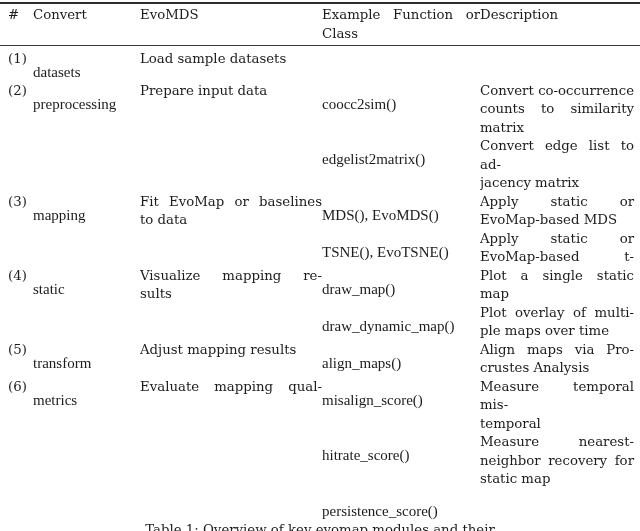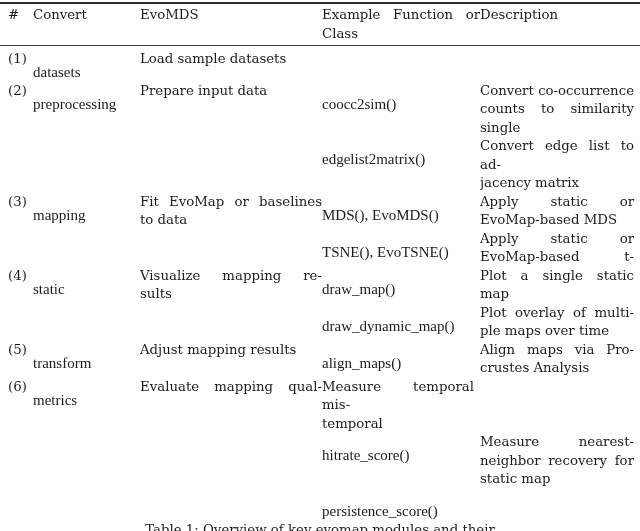--- a/index.html
+++ b/index.html
@@ -72,21 +72,21 @@
           <div class="cell mono">preprocessing</div>
           <div class="cell serif">
             <div>Prepare input data</div>
           </div>
           <div class="entries">
             <div class="entry">
               <div class="cell mono">coocc2sim()</div>
               <div class="cell serif desc">
                 <div class="jl">Convert co-occurrence</div>
                 <div class="jl">counts to similarity</div>
-                <div>single</div>
+                <div>matrix</div>
               </div>
             </div>
             <div class="entry">
               <div class="cell mono">edgelist2matrix()</div>
               <div class="cell serif desc">
                 <div class="jl">Convert edge list to ad-</div>
                 <div>jacency matrix</div>
               </div>
             </div>
           </div>
@@ -156,20 +156,21 @@
           </div>
         </div>
         <div class="row">
           <div class="cell serif">(6)</div>
           <div class="cell mono">metrics</div>
           <div class="cell serif">
             <div class="jl">Evaluate mapping qual-</div>
           </div>
           <div class="entries">
             <div class="entry">
+              <div class="cell mono">misalign_score()</div>
               <div class="cell serif desc">
                 <div class="jl">Measure temporal mis-</div>
                 <div>temporal</div>
               </div>
             </div>
             <div class="entry">
               <div class="cell mono">hitrate_score()</div>
               <div class="cell serif desc">
                 <div class="jl">Measure nearest-</div>
                 <div class="jl">neighbor recovery for</div>

